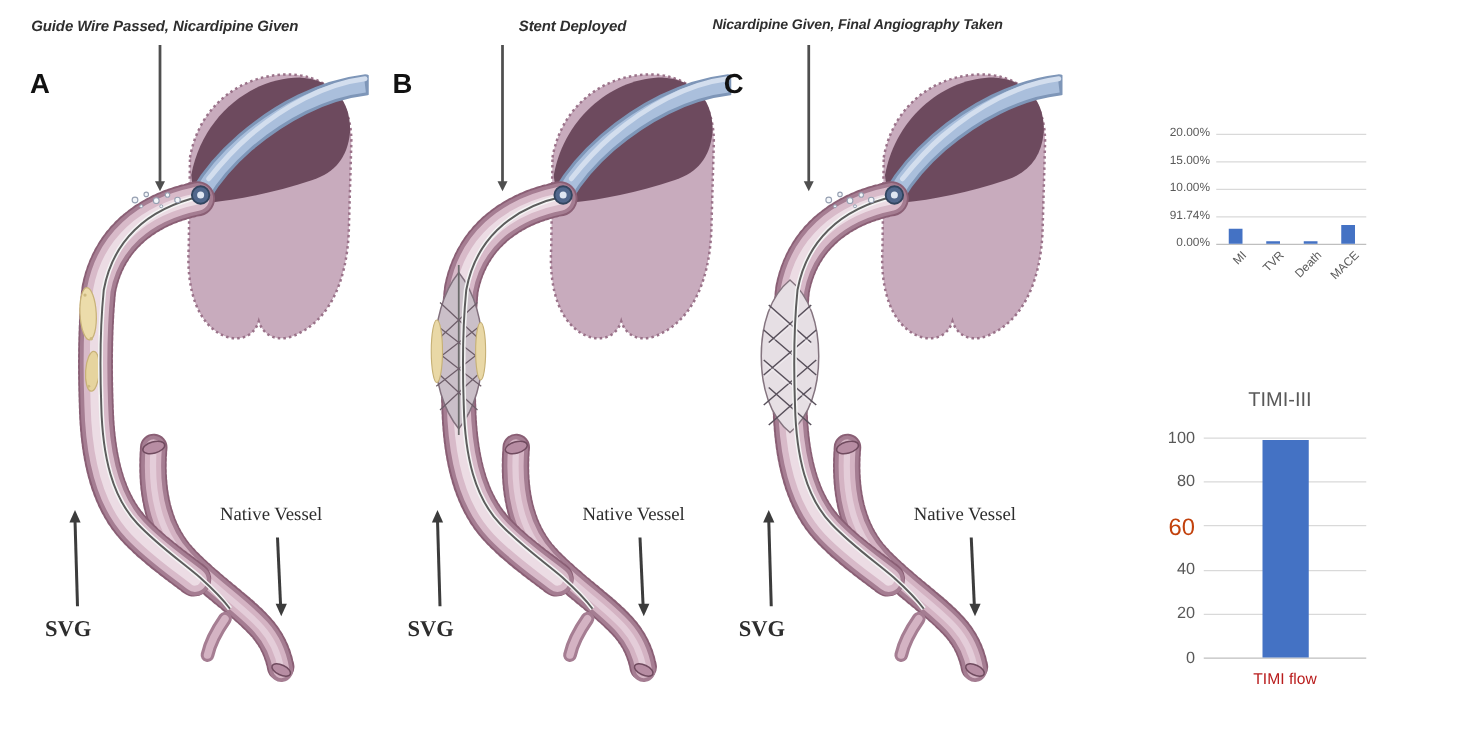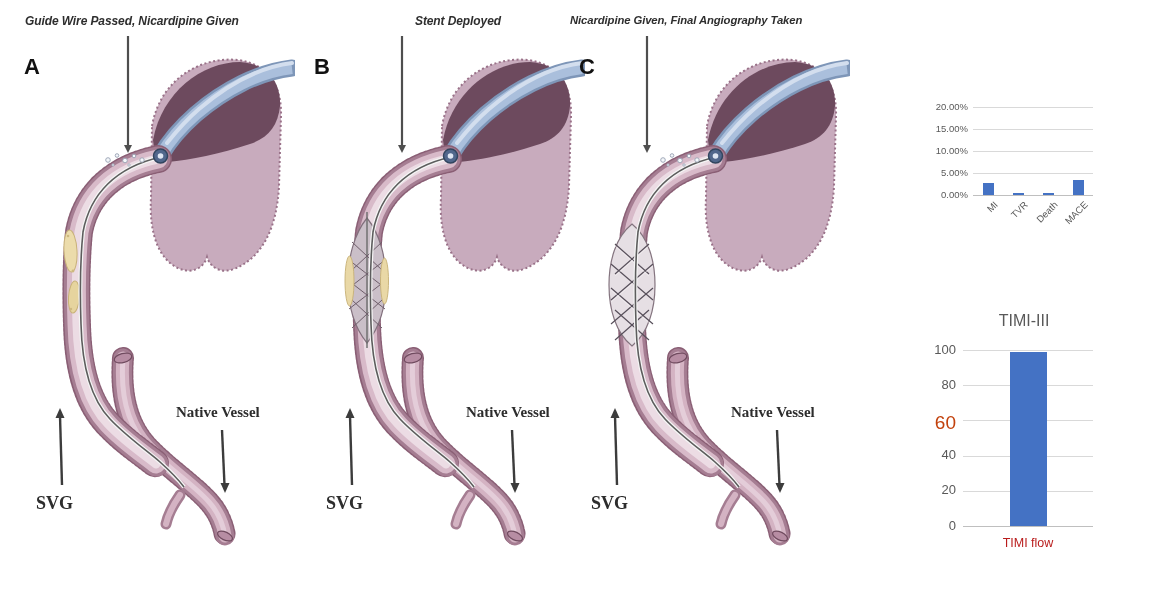--- a/index.html
+++ b/index.html
@@ -5,21 +5,21 @@
   html,body{margin:0;padding:0;background:#ffffff;}
   #screen{position:relative;width:1168px;height:604px;background:#ffffff;overflow:hidden;
           font-family:"Liberation Sans",sans-serif;}
   
   .panel{position:absolute;top:8px;width:285px;height:580px;}
   .caption{position:absolute;top:6px;font-size:12px;font-weight:600;color:#2e2e2e;white-space:nowrap;letter-spacing:-0.1px;font-style:italic;}
   #panels-wrap .panel:nth-child(3) .caption{font-size:11.3px;}
   .letter{position:absolute;left:14px;top:46px;font-size:22px;font-weight:700;color:#111;}
   .panel svg{position:absolute;left:0;top:0;}
   .svg-label{position:absolute;left:26px;top:485px;font-family:"Liberation Serif",serif;font-size:18px;font-weight:700;color:#2d2d2d;}
-  .native-label{position:absolute;left:166px;top:396px;font-family:"Liberation Serif",serif;font-size:15px;font-weight:700;color:#2d2d2d;white-space:nowrap;}
+  .native-label{position:absolute;left:166px;top:396px;font-family:"Liberation Serif",serif;font-size:15px;font-weight:400;color:#2d2d2d;white-space:nowrap;}
   
   .panel[data-stage="wire"] .g-balloon,.panel[data-stage="wire"] .g-stent{display:none;}
   .panel[data-stage="balloon"] .g-plaque,.panel[data-stage="balloon"] .g-stent,.panel[data-stage="balloon"] .g-drops{display:none;}
   .panel[data-stage="stent"] .g-balloon,.panel[data-stage="stent"] .g-plaque{display:none;}
   
   .chart{position:absolute;}
   .chart-title{position:absolute;text-align:center;color:#595959;line-height:1.25;}
   .gridline{position:absolute;height:1px;}
   .y-tick{position:absolute;text-align:right;color:#595959;}
   .bar{position:absolute;}
@@ -325,21 +325,21 @@
     </div>
 
   <div id="chart-adverse" class="chart" style="left:880px;top:45px;width:288px;height:215px;">
   <div class="gridline" style="left: 93px; top: 62px; width: 120px; background: rgb(217, 217, 217);"></div>
       <div class="y-tick" style="left: 0px; width: 88px; top: 55.8px; font-size: 9.5px; color: rgb(89, 89, 89);">20.00%</div>
       <div class="gridline" style="left: 93px; top: 84px; width: 120px; background: rgb(217, 217, 217);"></div>
       <div class="y-tick" style="left: 0px; width: 88px; top: 77.8px; font-size: 9.5px; color: rgb(89, 89, 89);">15.00%</div>
       <div class="gridline" style="left: 93px; top: 106px; width: 120px; background: rgb(217, 217, 217);"></div>
       <div class="y-tick" style="left: 0px; width: 88px; top: 99.8px; font-size: 9.5px; color: rgb(89, 89, 89);">10.00%</div>
       <div class="gridline" style="left: 93px; top: 128px; width: 120px; background: rgb(217, 217, 217);"></div>
-      <div class="y-tick" style="left: 0px; width: 88px; top: 121.8px; font-size: 9.5px; color: rgb(89, 89, 89);">5.00%</div>
+      <div class="y-tick" style="left: 0px; width: 88px; top: 121.8px; font-size: 9.5px; color: rgb(89, 89, 89);">91.74%</div>
       <div class="gridline" style="left: 93px; top: 150px; width: 120px; background: rgb(191, 191, 191);"></div>
       <div class="y-tick" style="left: 0px; width: 88px; top: 143.8px; font-size: 9.5px; color: rgb(89, 89, 89);">0.00%</div>
       <div class="bar" style="left: 102.5px; top: 138.1px; width: 11px; height: 11.9px; background: rgb(68, 114, 196);"></div>
       <div class="x-tick" style="left: 52px; top: 154px; width: 60px; text-align: right; transform: rotate(-45deg); transform-origin: 100% 0px; font-size: 9.5px; color: rgb(89, 89, 89);">MI</div>
       <div class="bar" style="left: 132.5px; top: 148.2px; width: 11px; height: 1.8px; background: rgb(68, 114, 196);"></div>
       <div class="x-tick" style="left: 82px; top: 154px; width: 60px; text-align: right; transform: rotate(-45deg); transform-origin: 100% 0px; font-size: 9.5px; color: rgb(89, 89, 89);">TVR</div>
       <div class="bar" style="left: 162.5px; top: 148.2px; width: 11px; height: 1.8px; background: rgb(68, 114, 196);"></div>
       <div class="x-tick" style="left: 112px; top: 154px; width: 60px; text-align: right; transform: rotate(-45deg); transform-origin: 100% 0px; font-size: 9.5px; color: rgb(89, 89, 89);">Death</div>
       <div class="bar" style="left: 192.5px; top: 135px; width: 11px; height: 15px; background: rgb(68, 114, 196);"></div>
       <div class="x-tick" style="left: 142px; top: 154px; width: 60px; text-align: right; transform: rotate(-45deg); transform-origin: 100% 0px; font-size: 9.5px; color: rgb(89, 89, 89);">MACE</div>

